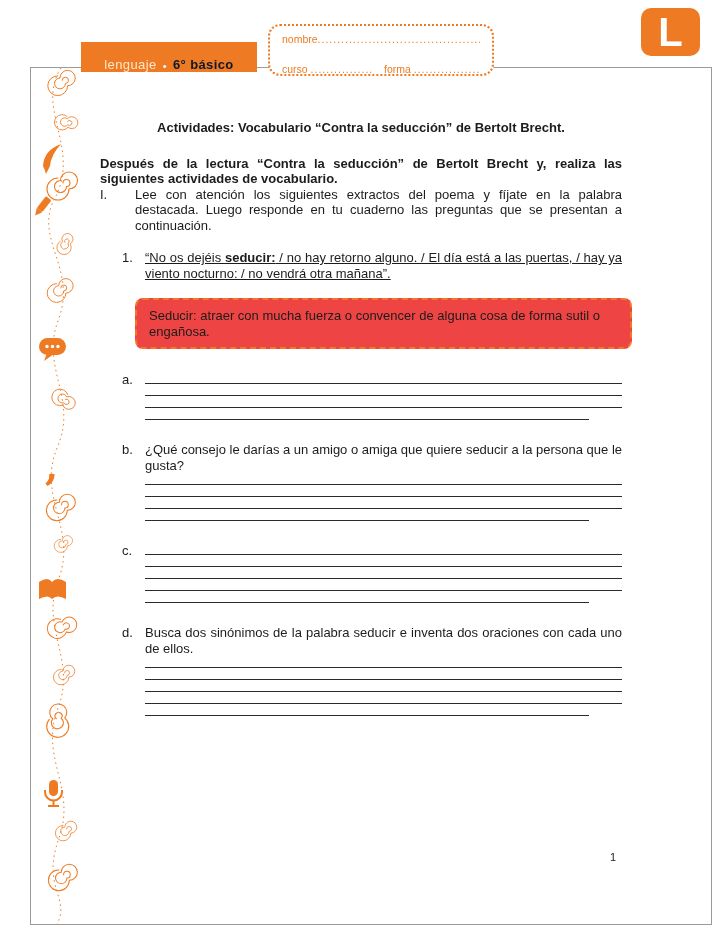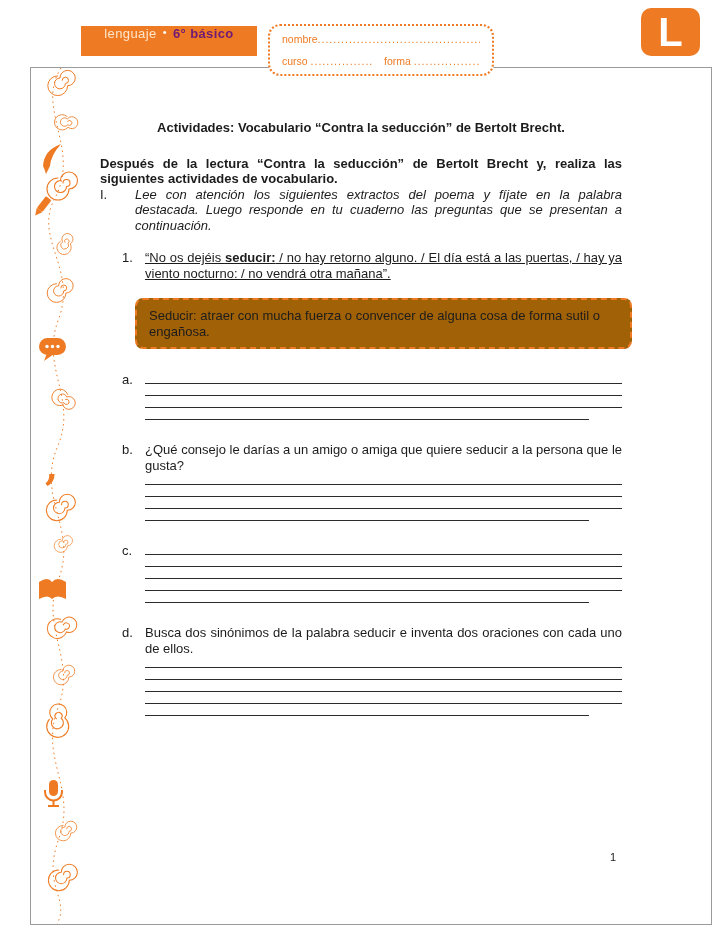--- a/index.html
+++ b/index.html
@@ -4,54 +4,54 @@
 <style>
   :root { --accent:#EE7B23; --ink:#1c1c1c; }
   * { margin:0; padding:0; box-sizing:border-box; }
   body { background:#fff; font-family:"Liberation Sans", sans-serif; }
   .sheet { position:relative; width:720px; height:932px; background:#ffffff; color:var(--ink); overflow:hidden; }
 
   .frame { position:absolute; left:30px; top:67px; width:682px; height:858px; border:1px solid #9b9b9b; }
 
   .strip { position:absolute; left:31px; top:68px; width:54px; height:856px; overflow:hidden; }
 
-  .banner { position:absolute; left:81px; top:26px; width:176px; height:30px; background:var(--accent);
-            display:flex; align-items:flex-start; justify-content:center; gap:6px; font-size:13px; letter-spacing:.4px; }
+  .banner { position:absolute; left:81px; top:42px; width:176px; height:30px; background:var(--accent);
+            display:flex; align-items:flex-end; justify-content:center; gap:6px; font-size:13px; letter-spacing:.4px; }
   .banner .subject { color:#FFE6CB; }
   .banner .bullet  { color:#fff; font-size:11px; }
-  .banner .grade   { color:#701a75; font-weight:bold; }
+  .banner .grade   { color:#0f172a; font-weight:bold; }
 
   .namebox { position:absolute; left:268px; top:24px; width:226px; height:52px; background:#fff;
              border:2px dotted var(--accent); border-radius:12px; padding:7px 12px 5px;
              color:var(--accent); font-size:10.5px; z-index:2; }
   .namebox .row { display:flex; align-items:baseline; white-space:nowrap; overflow:hidden; }
-  .namebox .row + .row { margin-top:10px; }
+  .namebox .row + .row { margin-top:18px; }
   .namebox .dots { letter-spacing:1px; overflow:hidden; }
   .namebox .gap { display:inline-block; width:14px; }
 
   .logo { position:absolute; left:641px; top:8px; width:59px; height:48px; background:var(--accent);
           border-radius:10px; display:flex; align-items:center; justify-content:center;
           color:#fff; font-size:40px; font-weight:bold; z-index:2; }
 
   .content { position:absolute; left:100px; top:120px; width:522px; font-size:13px; line-height:15.5px; }
 
   .title { text-align:center; font-weight:bold; margin-bottom:20px; }
   .intro { font-weight:bold; text-align:justify; }
 
   .exercise { display:flex; margin-bottom:17px; }
   .exercise .numeral { width:35px; flex:none; }
-  .exercise .instr { flex:1; text-align:justify;font-style:italic; }
+  .exercise .instr { flex:1; text-align:justify; }
 
   .quote { display:flex; margin-left:22px; margin-bottom:17px; }
   .quote .num { width:23px; flex:none; }
   .quote .qtxt { flex:1; text-align:justify;text-decoration:underline; }
   .quote .hl { font-weight:bold; }
 
   .defbox { margin-left:35px; width:497px; border:2px dashed var(--accent); border-radius:8px;
-            padding:8px 12px; margin-bottom:23px; background:#a16207; }
+            padding:8px 12px; margin-bottom:23px; background:#ef4444; }
 
   .question { display:flex; margin-left:22px; margin-bottom:22px; }
   .question .marker { width:23px; flex:none; }
   .question .qbody { flex:1; }
   .question .qtext { text-align:justify; }
   .answer-line { height:12px; border-bottom:1px solid #2b2b2b; }
   .answer-line:last-child { width:93%; }
 
   .page-num { position:absolute; left:610px; top:851px; font-size:11px; }
 </style>

